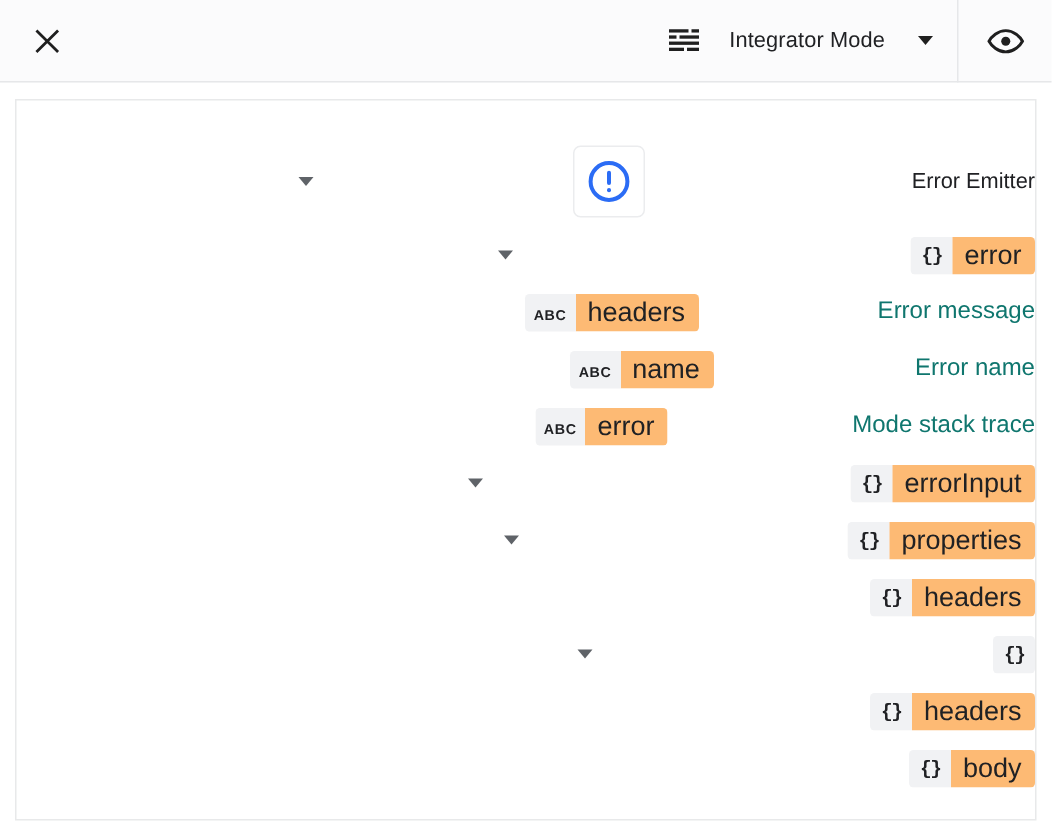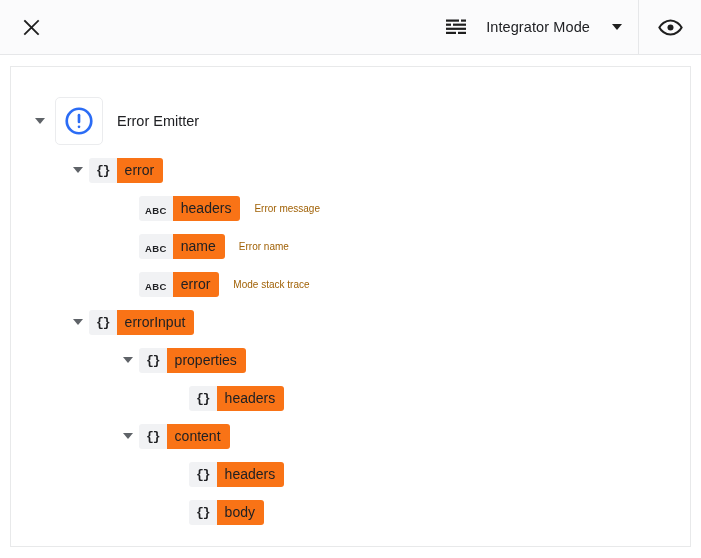--- a/index.html
+++ b/index.html
@@ -95,20 +95,21 @@
   }
 
   
   .tree { position: relative; padding-top: 24px; }
 
   .row {
     display: flex;
     align-items: center;
     height: 38px;
     box-sizing: border-box;
+    justify-content: space-between;
   }
 
   .twisty {
     width: 22px;
     min-width: 22px;
     height: 38px;
     display: flex;
     align-items: center;
     justify-content: center;
     cursor: pointer;
@@ -169,29 +170,29 @@
     padding: 15px 6px;
   }
   .chip .badge.brace {
     font-family: "Liberation Mono", monospace;
     font-size: 13px;
     letter-spacing: -1px;
   }
   .chip .chip-name {
     display: flex;
     align-items: center;
-    background: #f97316;
+    background: #fdba74;
     padding: 0 9px 0 8px;
-    font-size: 14px;
+    font-size: 18px;
     color: #202124;
     white-space: nowrap;
   }
   .desc {
-    font-size: 10px;
-    color: #a16207;
+    font-size: 16px;
+    color: #0f766e;
     margin-left: 14px;
     white-space: nowrap;
   }
 </style>
 </head>
 <body>
 
 <div class="toolbar">
   <div class="toolbar-left">
     <div class="close-btn">
@@ -310,21 +311,20 @@
           <span class="chip-name">headers</span>
         </div>
       </div>
       <div class="row">
         <div style="width: 106px; min-width: 106px;"></div>
         <div class="twisty">
           <i></i>
         </div>
         <div class="chip">
           <span class="badge brace">{}</span>
-          <span class="chip-name">content</span>
         </div>
       </div>
       <div class="row">
         <div style="width: 156px; min-width: 156px;"></div>
         <div class="twisty empty"></div>
         <div class="chip">
           <span class="badge brace">{}</span>
           <span class="chip-name">headers</span>
         </div>
       </div>

